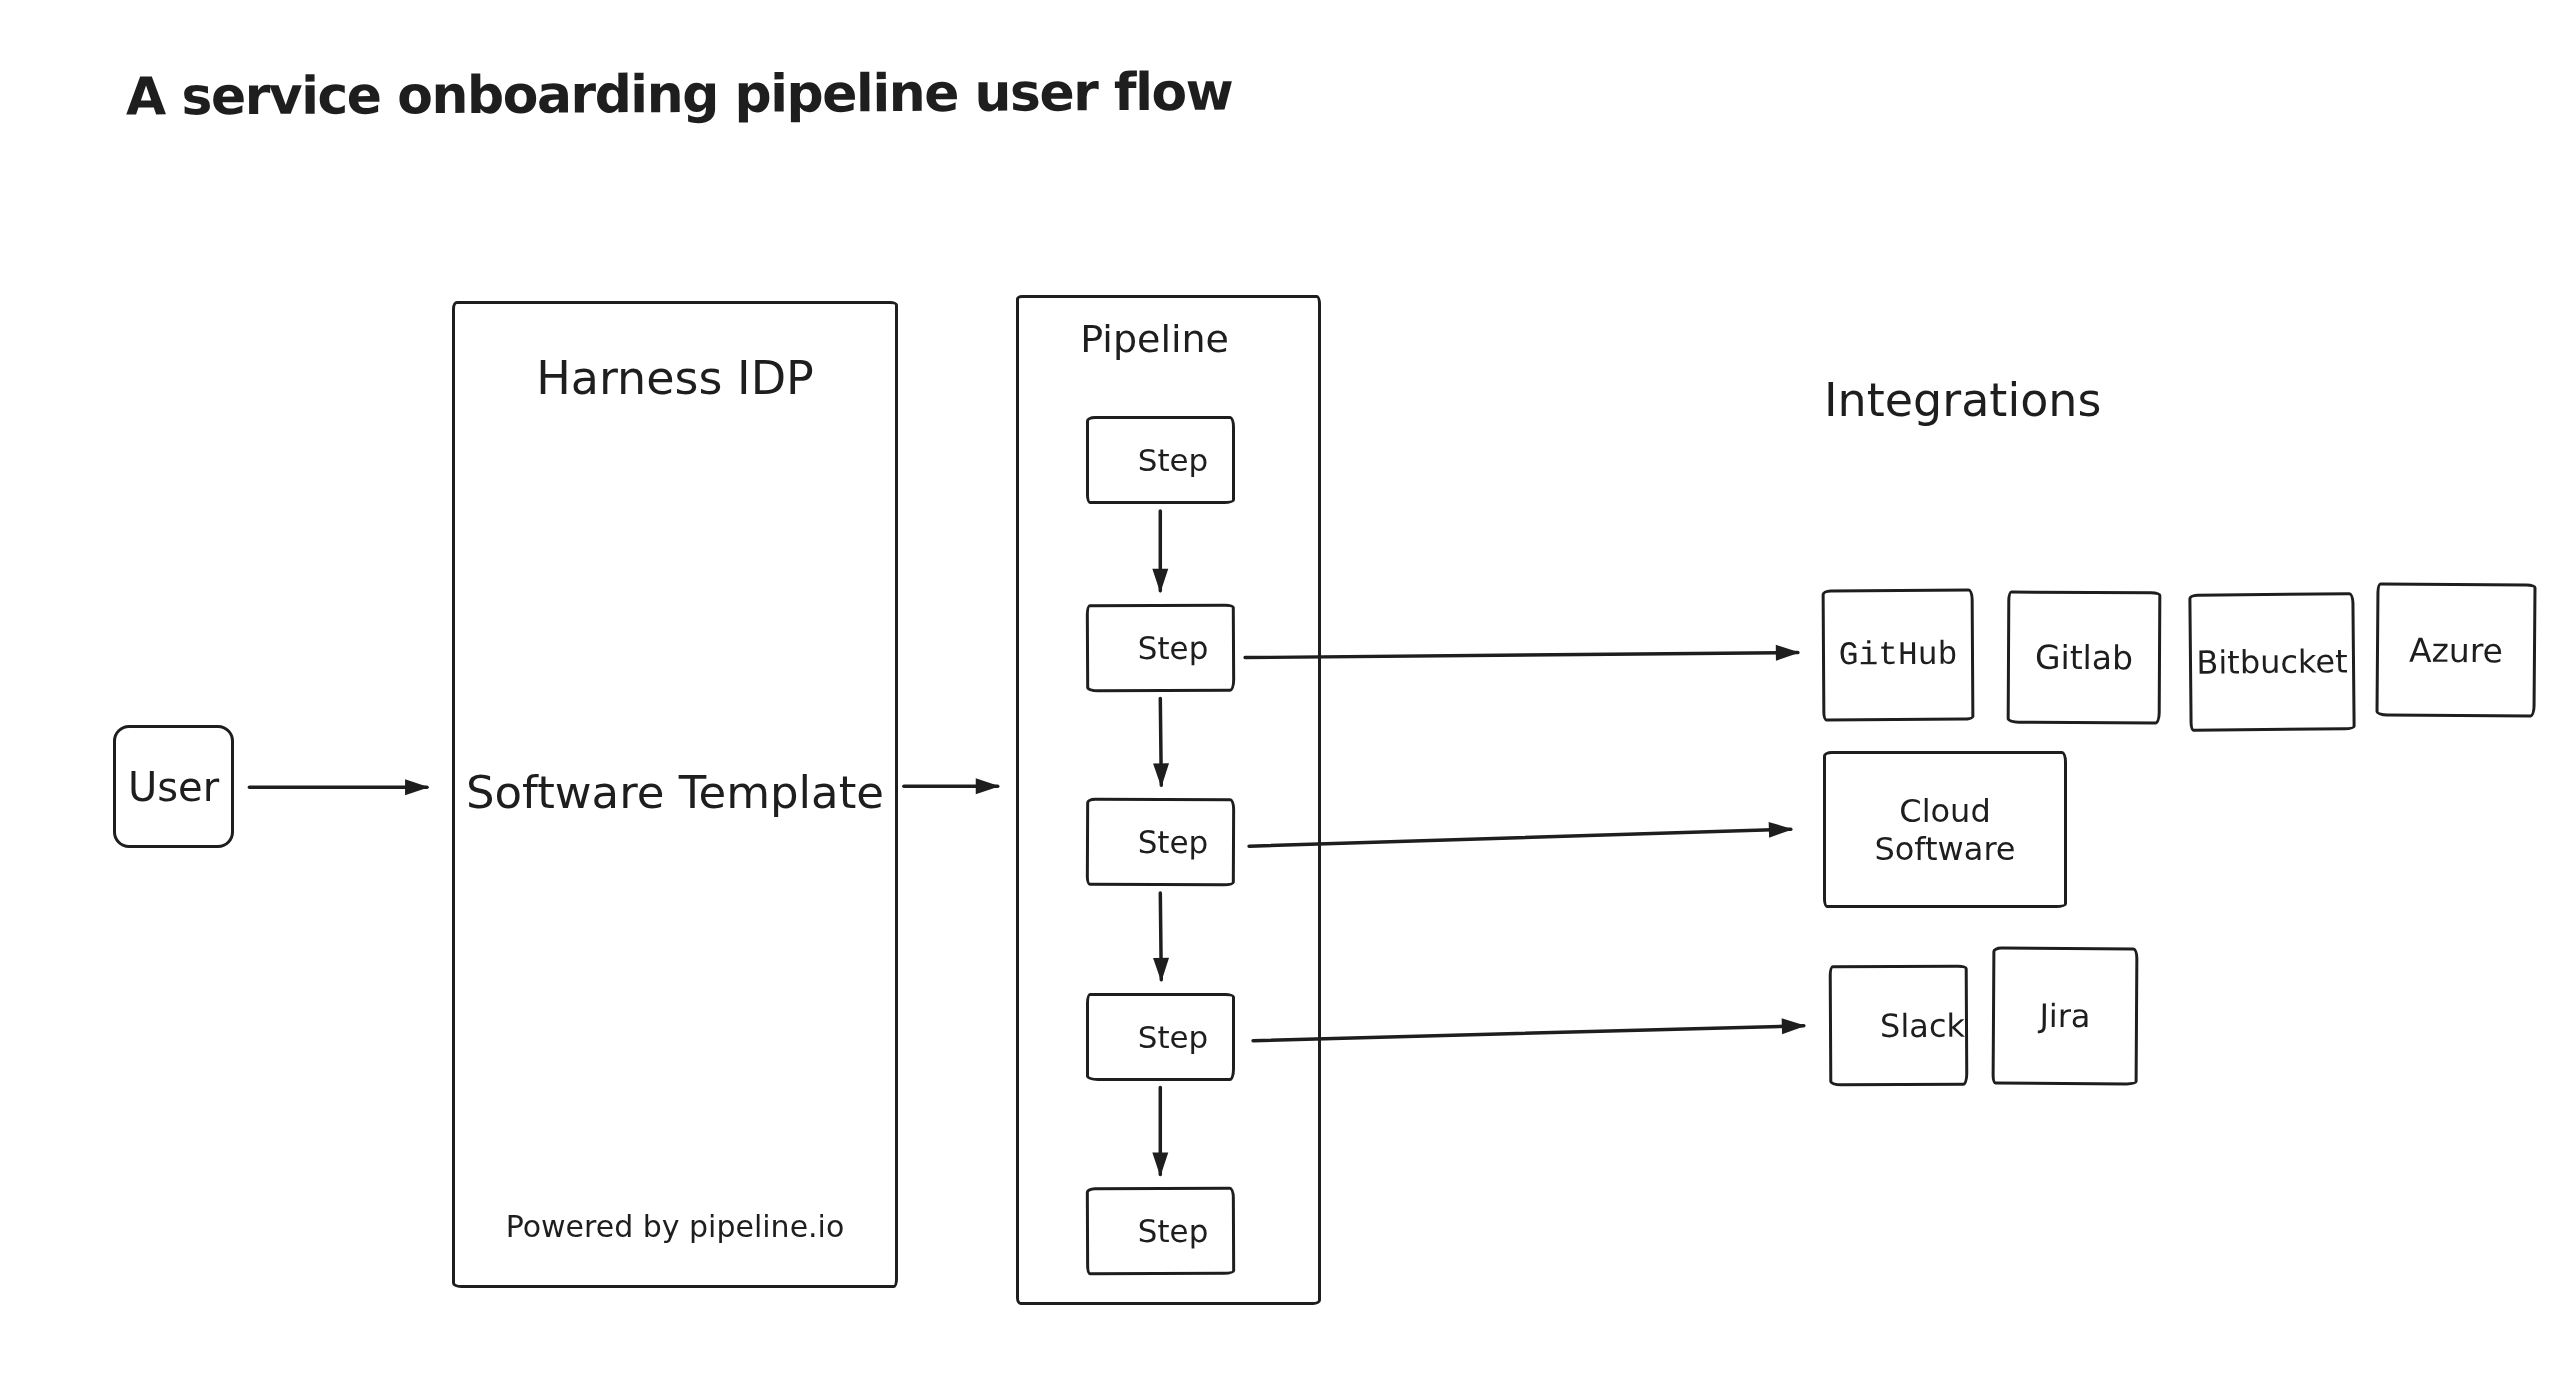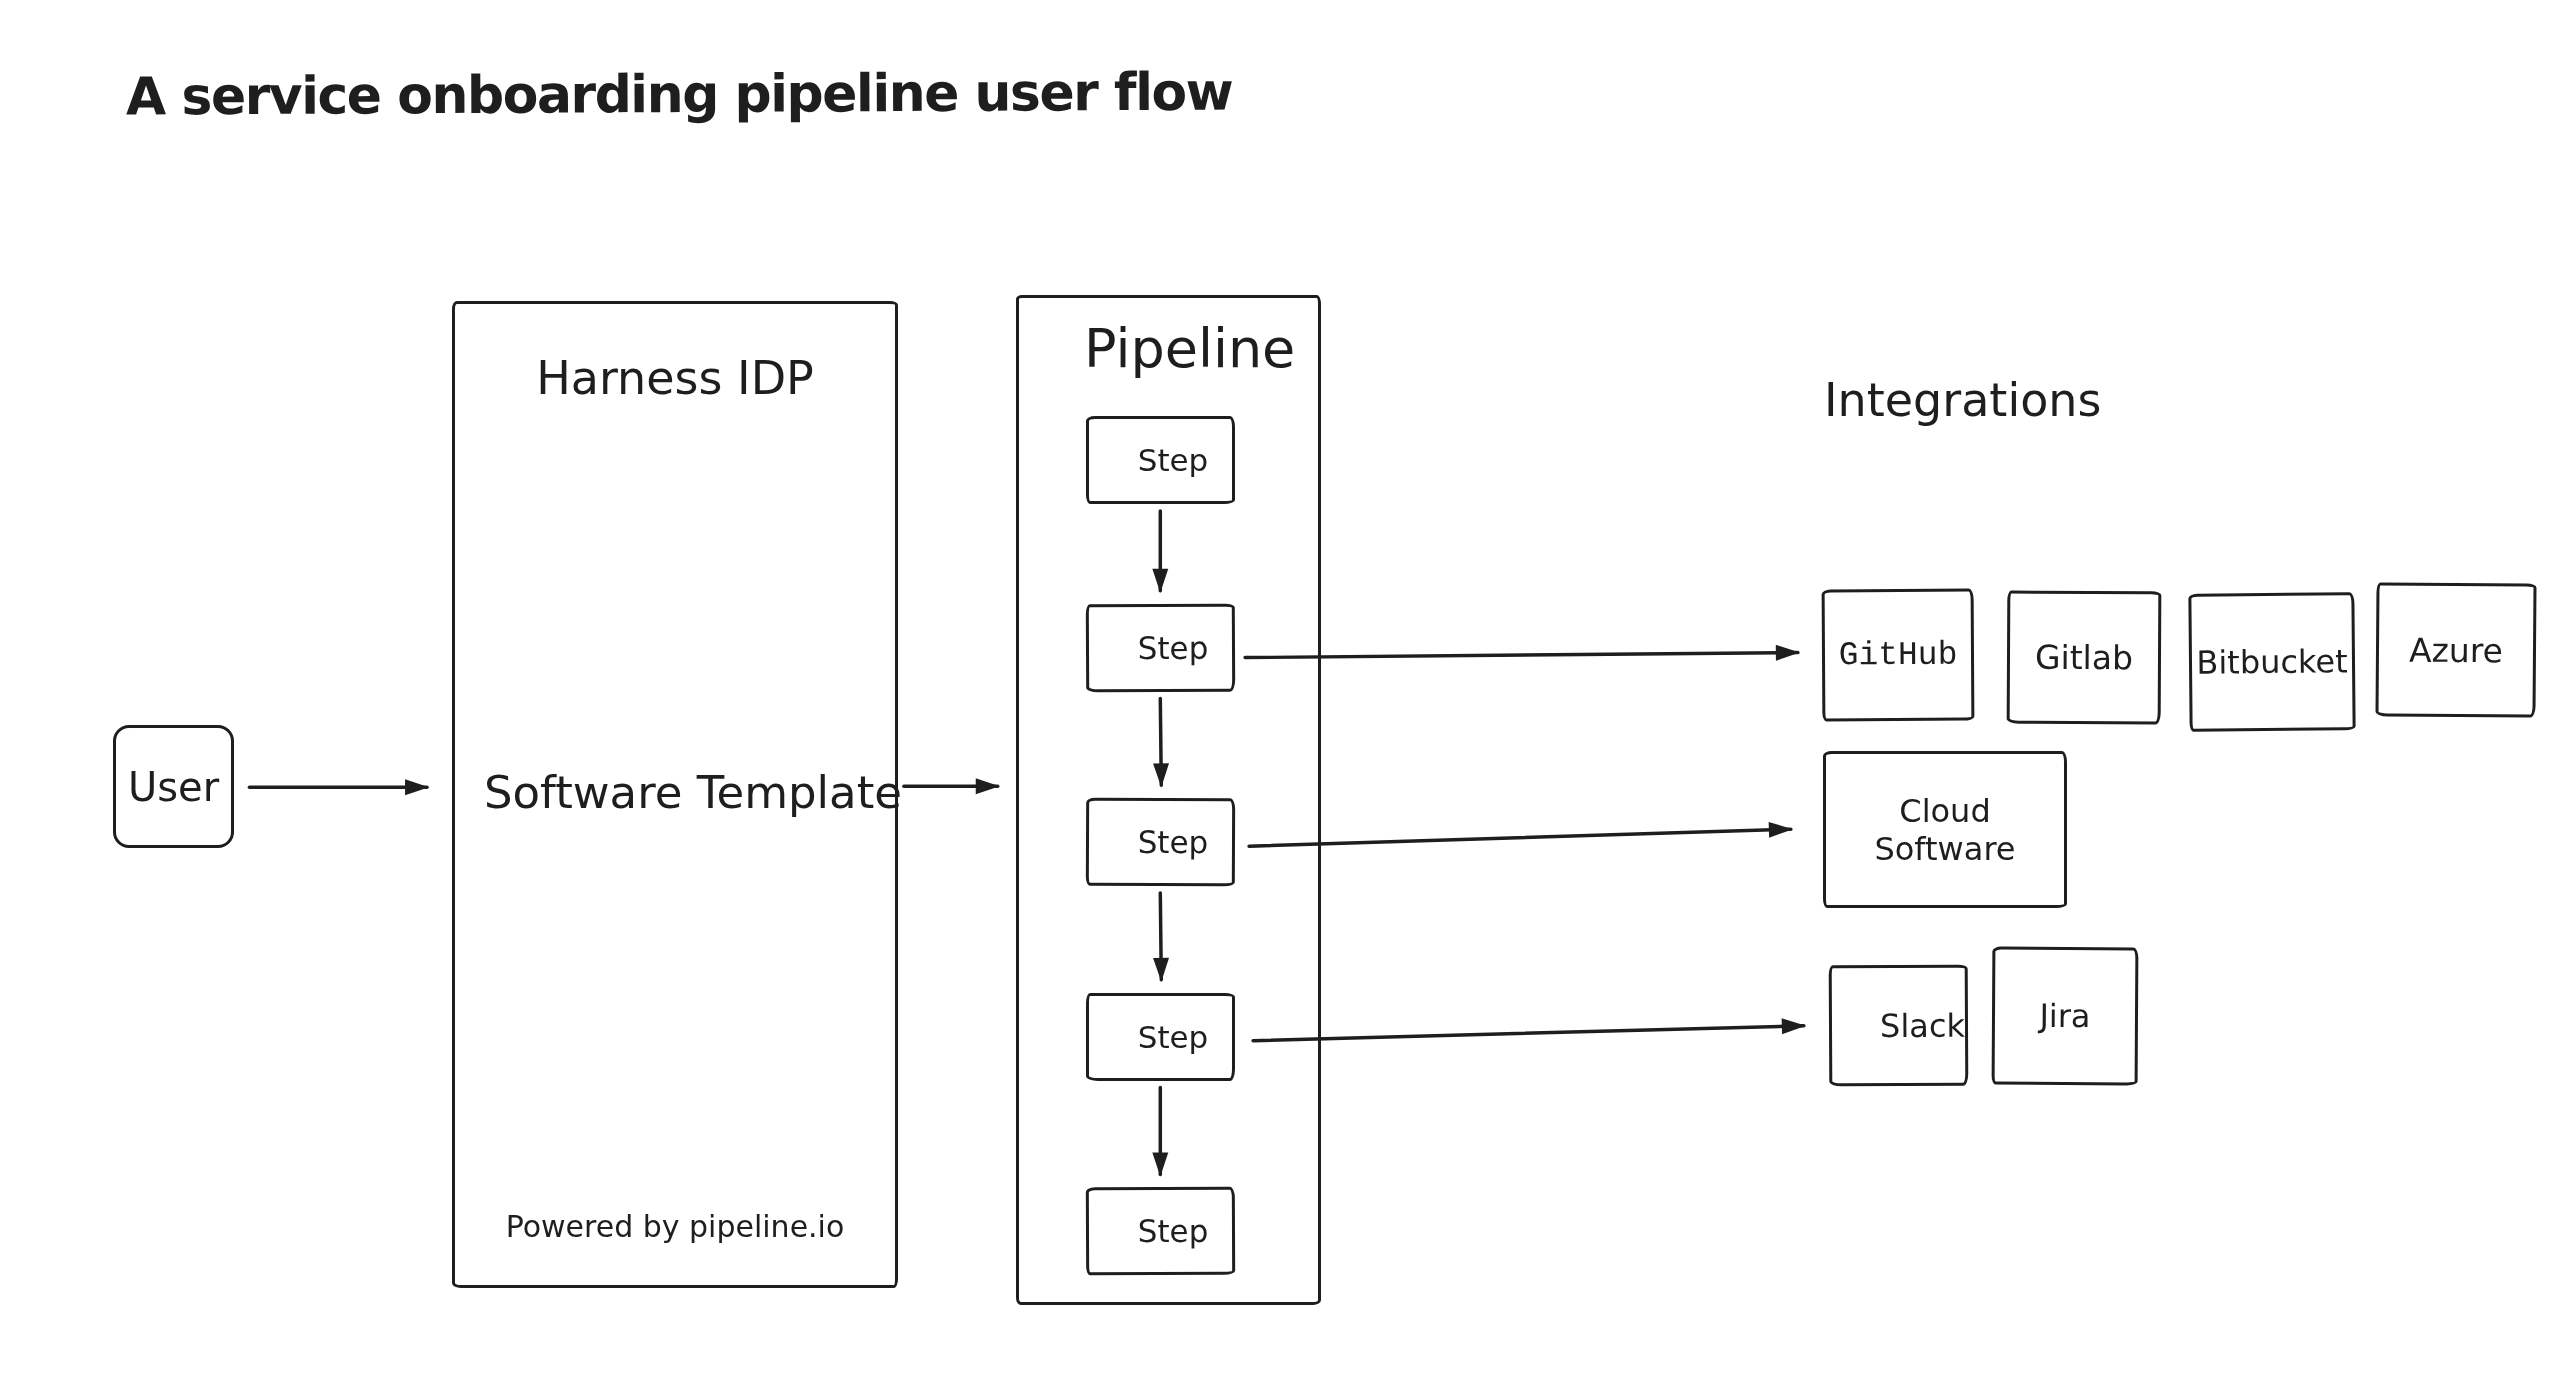--- a/index.html
+++ b/index.html
@@ -60,40 +60,39 @@
     width: 446px;
     text-align: center;
     font-size: 46px;
     font-weight: 500;
   }
   .software-template {
     left: 452px; top: 766px;
     width: 446px;
     text-align: center;
     font-size: 45px;
-    margin-left: 18px;
   }
   .backstage-footer {
     left: 452px; top: 1209px;
     width: 446px;
     text-align: center;
     font-size: 30px;
   }
 
   
   .pipeline-box {
     left: 1016px; top: 295px;
     width: 305px; height: 1010px;
     border-radius: 6px 4px 8px 5px / 4px 9px 5px 7px;
   }
   .pipeline-title {
-    left: 1084px; top: 317px;
+    left: 1019px; top: 317px;
     width: 210px;
-    text-align: left;
-    font-size: 54px;
+    text-align: right;
+    font-size: 38px;
     font-weight: 500;
   }
   .step-node {
     width: 149px; height: 88px;
     font-size: 31px;
     left: 1086px;
     padding-left: 25px;
   }
   .step-1 { top: 416px; }
   .step-2 { top: 604px; transform: rotate(-0.3deg); }

